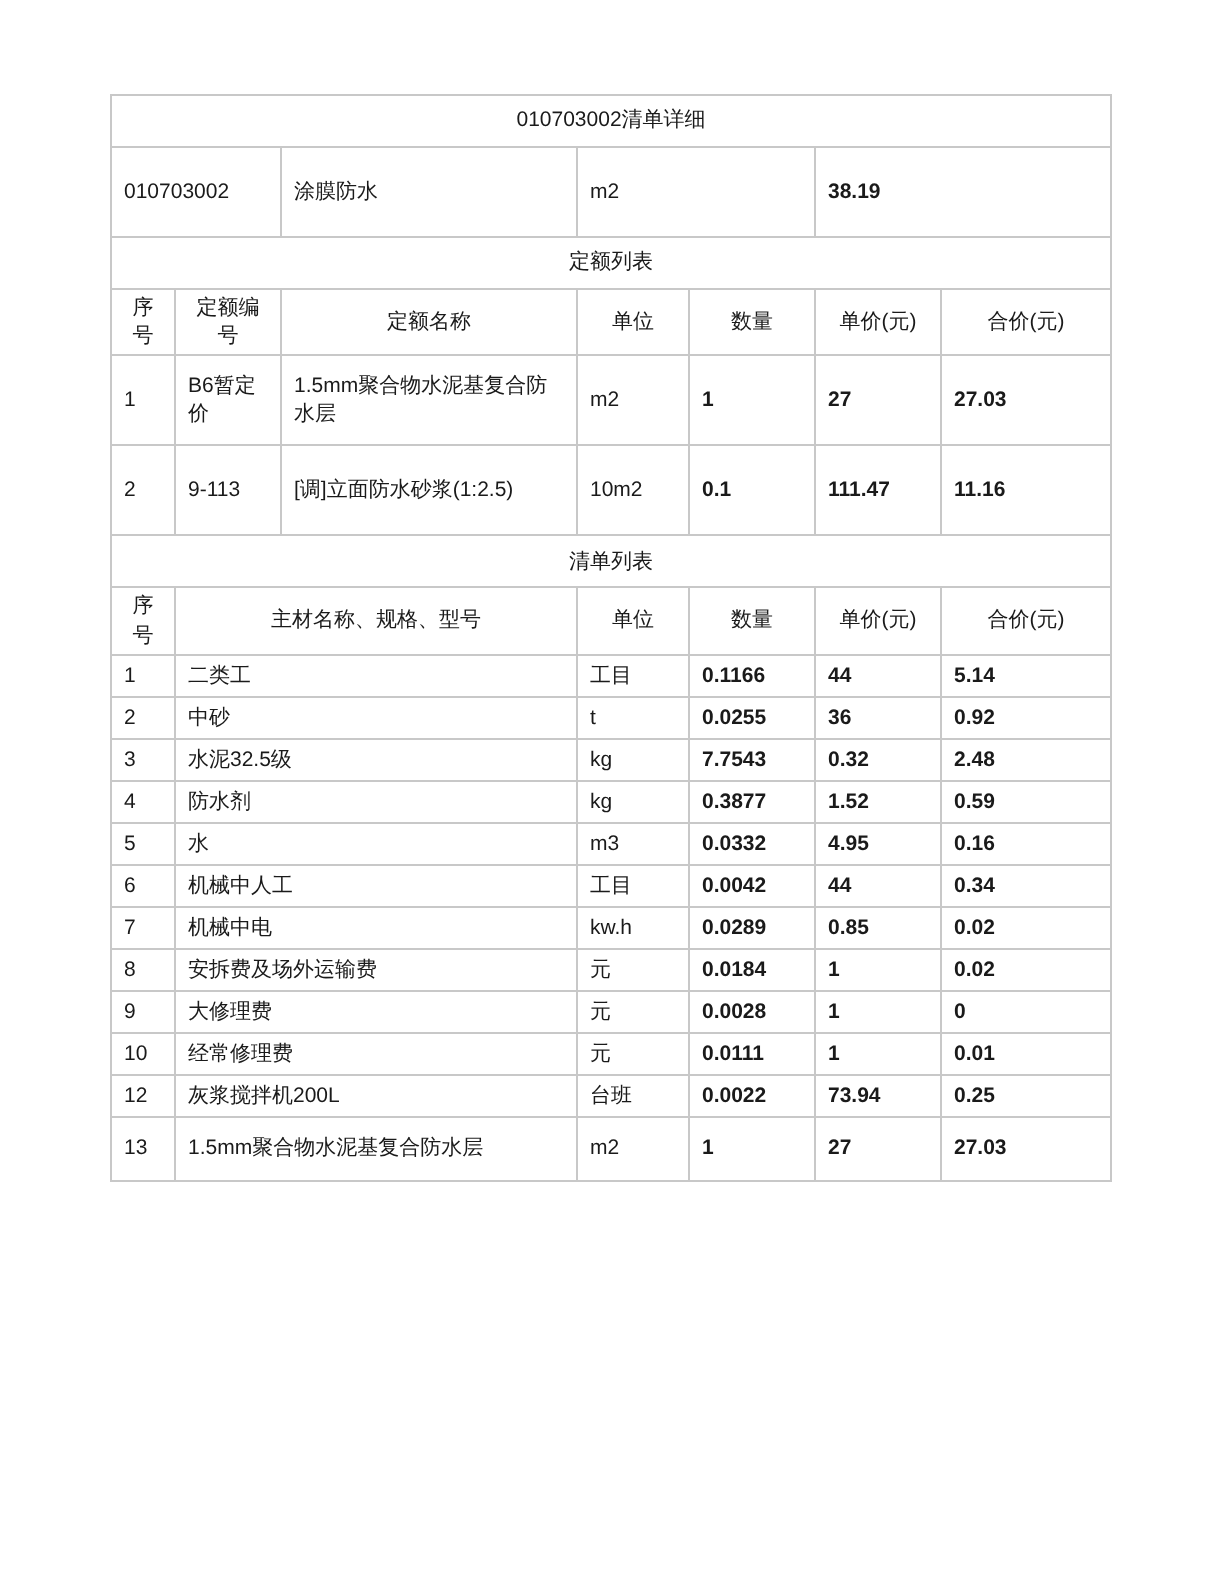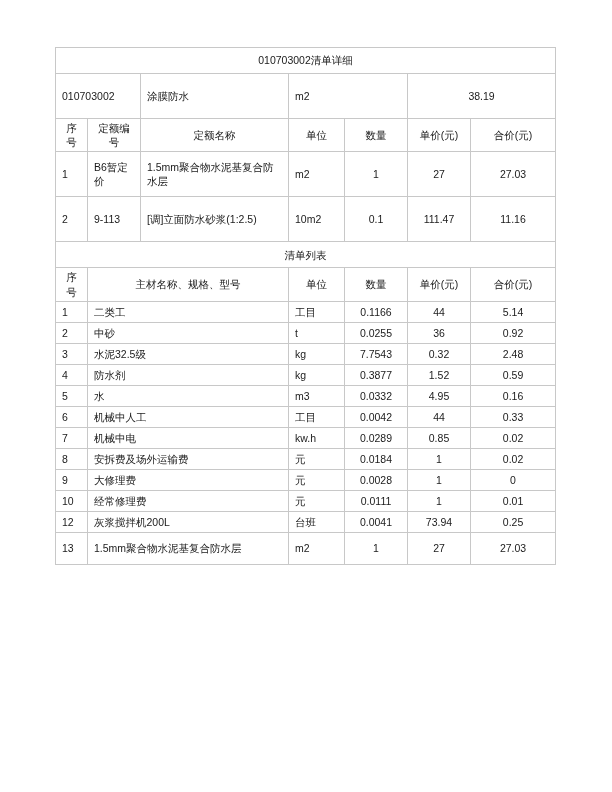--- a/index.html
+++ b/index.html
@@ -42,21 +42,21 @@
   }
   .section-title {
     text-align: center;
     height: 21px;
   }
   .col-head {
     text-align: center;
     height: 22px;
   }
   .c { text-align: left; }
-  .r { text-align: center; }
+  .r { text-align: left; font-weight: bold; }
   .l { text-align: left; }
   .row-tall { height: 45px; }
   .row-std  { height: 21px; }
   .row-last { height: 32px; }
   
   col.w-seq   { width: 32px; }
   col.w-code  { width: 53px; }
   col.w-name  { width: 148px; }
   col.w-unit  { width: 56px; }
   col.w-qty   { width: 63px; }
@@ -85,20 +85,23 @@
       </tr>
 
 
       <tr class="row-tall">
         <td class="c" colspan="2">010703002</td>
         <td class="l">涂膜防水</td>
         <td class="c" colspan="2">m2</td>
         <td class="r" colspan="2">38.19</td>
       </tr>
 
+      <tr>
+        <td class="section-title" colspan="7">定额列表</td>
+      </tr>
 
       <tr>
         <td class="col-head">序号</td>
         <td class="col-head">定额编号</td>
         <td class="col-head">定额名称</td>
         <td class="col-head">单位</td>
         <td class="col-head">数量</td>
         <td class="col-head">单价(元)</td>
         <td class="col-head">合价(元)</td>
       </tr>
@@ -177,21 +180,21 @@
           <td class="r">0.0332</td>
           <td class="r">4.95</td>
           <td class="r">0.16</td>
         </tr>
         <tr class="row-std">
           <td class="c">6</td>
           <td class="l" colspan="2">机械中人工</td>
           <td class="c">工目</td>
           <td class="r">0.0042</td>
           <td class="r">44</td>
-          <td class="r">0.33</td>
+          <td class="r">0.34</td>
         </tr>
         <tr class="row-std">
           <td class="c">7</td>
           <td class="l" colspan="2">机械中电</td>
           <td class="c">kw.h</td>
           <td class="r">0.0289</td>
           <td class="r">0.85</td>
           <td class="r">0.02</td>
         </tr>
         <tr class="row-std">
@@ -215,21 +218,21 @@
           <td class="l" colspan="2">经常修理费</td>
           <td class="c">元</td>
           <td class="r">0.0111</td>
           <td class="r">1</td>
           <td class="r">0.01</td>
         </tr>
         <tr class="row-std">
           <td class="c">12</td>
           <td class="l" colspan="2">灰浆搅拌机200L</td>
           <td class="c">台班</td>
-          <td class="r">0.0041</td>
+          <td class="r">0.0022</td>
           <td class="r">73.94</td>
           <td class="r">0.25</td>
         </tr>
         <tr class="row-last">
           <td class="c">13</td>
           <td class="l" colspan="2">1.5mm聚合物水泥基复合防水层</td>
           <td class="c">m2</td>
           <td class="r">1</td>
           <td class="r">27</td>
           <td class="r">27.03</td>

